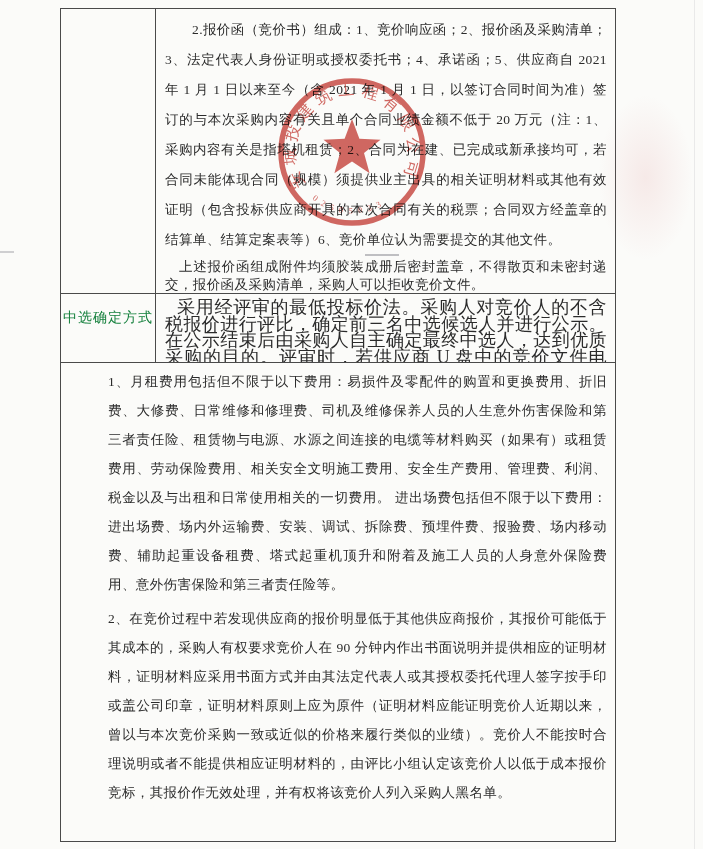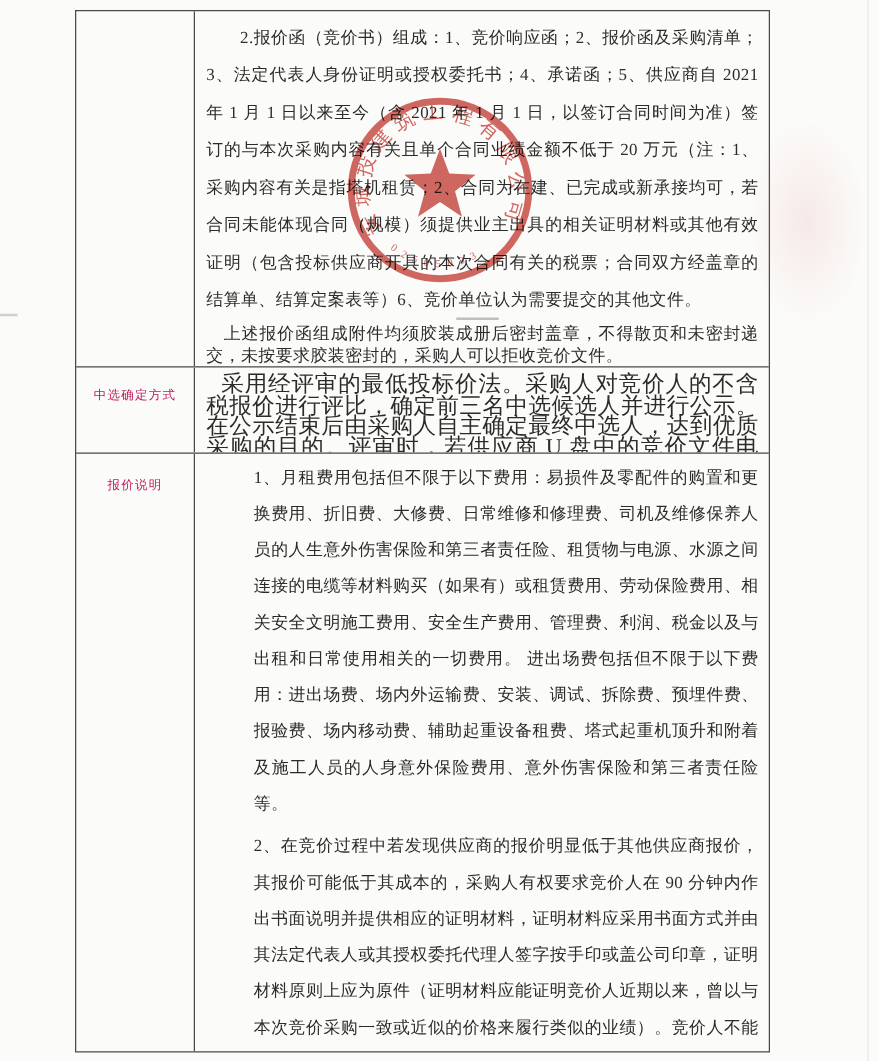--- a/index.html
+++ b/index.html
@@ -12,21 +12,21 @@
     position:absolute;left:60px;top:8px;width:554px;height:832px;
     border:1.5px solid #4a4a4a;display:flex;flex-direction:column;
     background:transparent;
   }
   .t-row{display:flex;border-bottom:1.5px solid #4a4a4a;overflow:hidden;}
   .t-row:last-child{border-bottom:none;flex:1;}
   .row-1{height:284px;}
   .row-2{height:68px;}
   .label-cell{
     width:94px;flex:0 0 94px;border-right:1.5px solid #4a4a4a;
-    text-align:center;font-size:10px;letter-spacing:1px;color:#be185d;
+    text-align:center;font-size:14px;letter-spacing:1px;color:#15803d;
   }
   .row-2 .label-cell{padding-top:15px;}
   .row-3 .label-cell{padding-top:18px;}
   .content-cell{flex:1;padding:4px 8px 0 9px;overflow:hidden;}
   .para{
     font-size:13.5px;line-height:30px;text-align:justify;
     letter-spacing:.4px;margin:0;
   }
   .row-1 .para.body{text-indent:27px;margin-top:2px;}
   .row-1 .para.note{line-height:18px;text-indent:14px;margin-top:3px;}
@@ -48,33 +48,32 @@
 </style>
 </head>
 <body>
 
 <div class="doc-table">
 
   <div class="t-row row-1">
     <div class="label-cell"></div>
     <div class="content-cell">
       <p class="para body">2.报价函（竞价书）组成：1、竞价响应函；2、报价函及采购清单；3、法定代表人身份证明或授权委托书；4、承诺函；5、供应商自 2021 年 1 月 1 日以来至今（含 2021 年 1 月 1 日，以签订合同时间为准）签订的与本次采购内容有关且单个合同业绩金额不低于 20 万元（注：1、采购内容有关是指塔机租赁；2、合同为在建、已完成或新承接均可，若合同未能体现合同（规模）须提供业主出具的相关证明材料或其他有效证明（包含投标供应商开具的本次合同有关的税票；合同双方经盖章的结算单、结算定案表等）6、竞价单位认为需要提交的其他文件。</p>
-      <p class="para note">上述报价函组成附件均须胶装成册后密封盖章，不得散页和未密封递交，未按要求胶装密封的，采购人可以拒收竞价文件。</p>
+      <p class="para note">上述报价函组成附件均须胶装成册后密封盖章，不得散页和未密封递交，报价函及采购清单，采购人可以拒收竞价文件。</p>
     </div>
   </div>
 
   <div class="t-row row-2">
     <div class="label-cell">中选确定方式</div>
     <div class="content-cell">
       <p class="para">采用经评审的最低投标价法。采购人对竞价人的不含税报价进行评比，确定前三名中选候选人并进行公示。在公示结束后由采购人自主确定最终中选人，达到优质采购的目的。评审时，若供应商 U 盘中的竞价文件电子版与纸质竞价文件不一致时，按照供应商提交的纸质竞价文件进行评比。</p>
     </div>
   </div>
 
   <div class="t-row row-3">
-    <div class="label-cell">报价说明</div>
     <div class="content-cell">
       <p class="para c1">1、月租费用包括但不限于以下费用：易损件及零配件的购置和更换费用、折旧费、大修费、日常维修和修理费、司机及维修保养人员的人生意外伤害保险和第三者责任险、租赁物与电源、水源之间连接的电缆等材料购买（如果有）或租赁费用、劳动保险费用、相关安全文明施工费用、安全生产费用、管理费、利润、税金以及与出租和日常使用相关的一切费用。 进出场费包括但不限于以下费用：进出场费、场内外运输费、安装、调试、拆除费、预埋件费、报验费、场内移动费、辅助起重设备租费、塔式起重机顶升和附着及施工人员的人身意外保险费用、意外伤害保险和第三者责任险等。</p>
       <p class="para c2">2、在竞价过程中若发现供应商的报价明显低于其他供应商报价，其报价可能低于其成本的，采购人有权要求竞价人在 90 分钟内作出书面说明并提供相应的证明材料，证明材料应采用书面方式并由其法定代表人或其授权委托代理人签字按手印或盖公司印章，证明材料原则上应为原件（证明材料应能证明竞价人近期以来，曾以与本次竞价采购一致或近似的价格来履行类似的业绩）。竞价人不能按时合理说明或者不能提供相应证明材料的，由评比小组认定该竞价人以低于成本报价竞标，其报价作无效处理，并有权将该竞价人列入采购人黑名单。</p>
 
     </div>
   </div>
 
 </div>
 
 <div class="smudge"></div>

